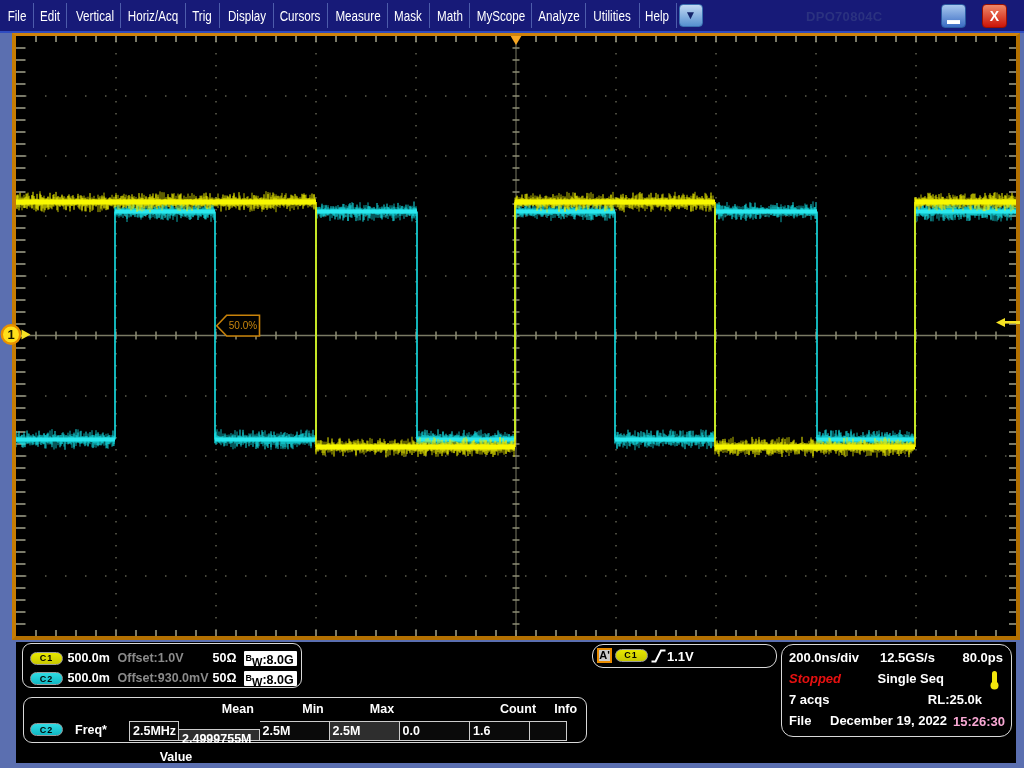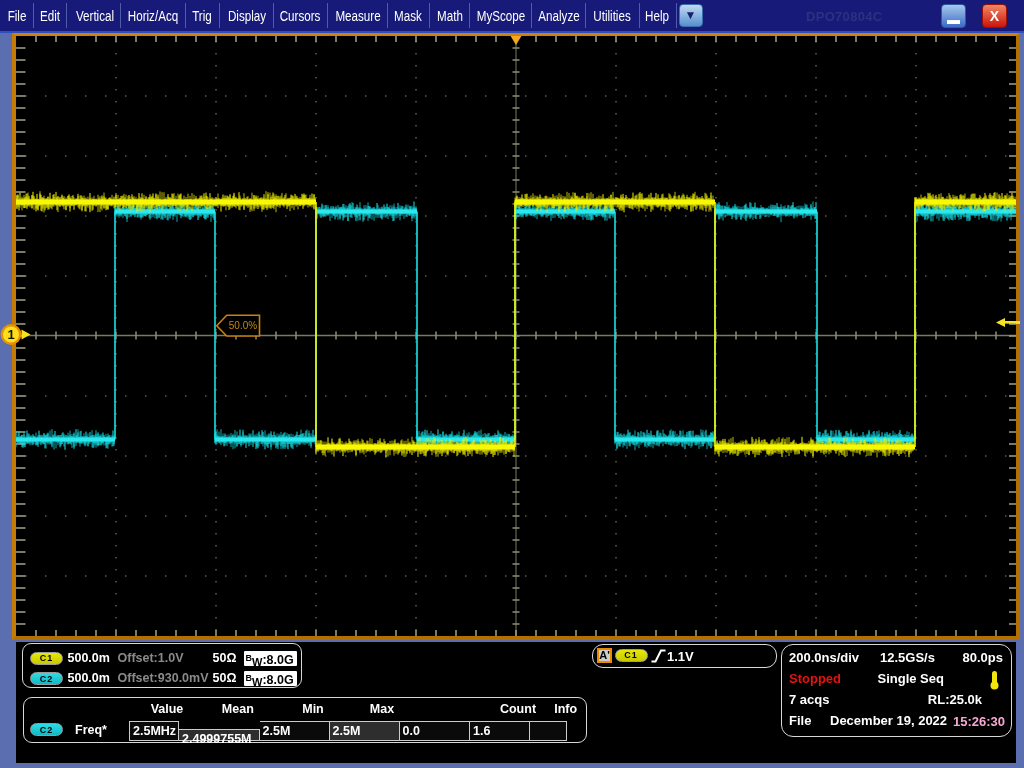--- a/index.html
+++ b/index.html
@@ -114,21 +114,21 @@
 <div class="abs" style="left:4px;top:3px;width:15px;height:15px;background:#ccc;border:2px solid #e88b00;color:#000;font-size:11px;font-weight:bold;text-align:center;line-height:11px;box-sizing:border-box;">A'</div>
 <div style="position:absolute;left:21.5px;top:4px;width:33px;height:13px;border-radius:7.5px;background:linear-gradient(#e8e800,#c8c800);border:1.5px solid #9a9a9a;display:flex;align-items:center;justify-content:center;color:#000;font-size:9px;font-weight:bold;letter-spacing:1px;box-sizing:border-box;">C1</div>
 <svg class="abs" style="left:58px;top:4px;" width="15" height="14" viewBox="0 0 15 14">
       <path d="M0.5,12.5H4.5L10,1.5H14.5" stroke="#fff" stroke-width="2" fill="none"></path>
     </svg>
 <div class="abs" style="left:74px;top:4px;font-size:13px;font-weight:bold;color:#fff;">1.1V</div>
 </div>
 
 <div class="box" style="left:23px;top:697px;width:564px;height:45.5px;border-radius:9px;color:#fff;">
 <div class="abs" style="left:0;top:4px;width:100%;font-size:12.5px;font-weight:bold;">
-<span class="abs" style="left:143px;transform:translateX(-50%);">Value</span>
+<span class="abs" style="left:152px;transform:translateX(-50%);margin-top:48px;">Value</span>
 <span class="abs" style="left:213.8px;transform:translateX(-50%);">Mean</span>
 <span class="abs" style="left:289px;transform:translateX(-50%);">Min</span>
 <span class="abs" style="left:358px;transform:translateX(-50%);">Max</span>
 <span class="abs" style="left:428.3px;transform:translateX(-50%);margin-top:24px;">St Dev</span>
 <span class="abs" style="left:494px;transform:translateX(-50%);">Count</span>
 <span class="abs" style="left:541.7px;transform:translateX(-50%);">Info</span>
 </div>
 <div style="position:absolute;left:6px;top:25px;width:33px;height:13px;border-radius:7.5px;background:linear-gradient(#30dce4,#10b8c4);border:1.5px solid #9a9a9a;display:flex;align-items:center;justify-content:center;color:#000;font-size:9px;font-weight:bold;letter-spacing:1px;box-sizing:border-box;">C2</div>
 <div class="abs" style="left:51px;top:25px;font-size:12.5px;font-weight:bold;color:#fff;">Freq*</div>
 <div class="abs" style="left:105px;top:22.5px;height:20px;display:flex;font-size:12.5px;font-weight:bold;">
@@ -139,21 +139,21 @@
 <div style="width:70.5px;border:1px solid #ccc;border-left:none;background:#0a0a0a;padding-left:3px;box-sizing:border-box;line-height:18px;">0.0</div>
 <div style="width:59.5px;border:1px solid #ccc;border-left:none;background:#0a0a0a;padding-left:3px;box-sizing:border-box;line-height:18px;">1.6</div>
 <div style="width:37px;border:1px solid #ccc;border-left:none;background:#0a0a0a;box-sizing:border-box;"></div>
 </div>
 </div>
 
 <div class="box" style="left:781px;top:643.5px;width:231px;height:93.5px;border-radius:12px;color:#fff;font-size:13px;font-weight:bold;">
 <div class="abs" style="left:7px;top:5.5px;">200.0ns/div</div>
 <div class="abs" style="left:98px;top:5.5px;text-align:right;">12.5GS/s</div>
 <div class="abs" style="right:8px;top:5.5px;">80.0ps</div>
-<div class="abs" style="left:7px;top:26.5px;color:#e81010;">Stopped</div>
+<div class="abs" style="left:7px;top:26.5px;color:#e81010;font-style:italic;">Stopped</div>
 <div class="abs" style="left:95.5px;top:26.5px;">Single Seq</div>
 <svg class="abs" style="left:208px;top:26px;" width="9" height="19" viewBox="0 0 9 19">
       <rect x="2" y="0" width="5" height="13" rx="2.5" fill="#f2e50c"></rect>
       <circle cx="4.5" cy="14.5" r="4" fill="#f2e50c"></circle>
     </svg>
 <div class="abs" style="left:7px;top:47.5px;">7 acqs</div>
 <div class="abs" style="right:29px;top:47.5px;">RL:25.0k</div>
 <div class="abs" style="left:7px;top:68.5px;">File</div>
 <div class="abs" style="left:48px;top:68.5px;">December 19, 2022</div>
 <div class="abs" style="right:6px;top:69px;color:#f9a8d4;">15:26:30</div>

